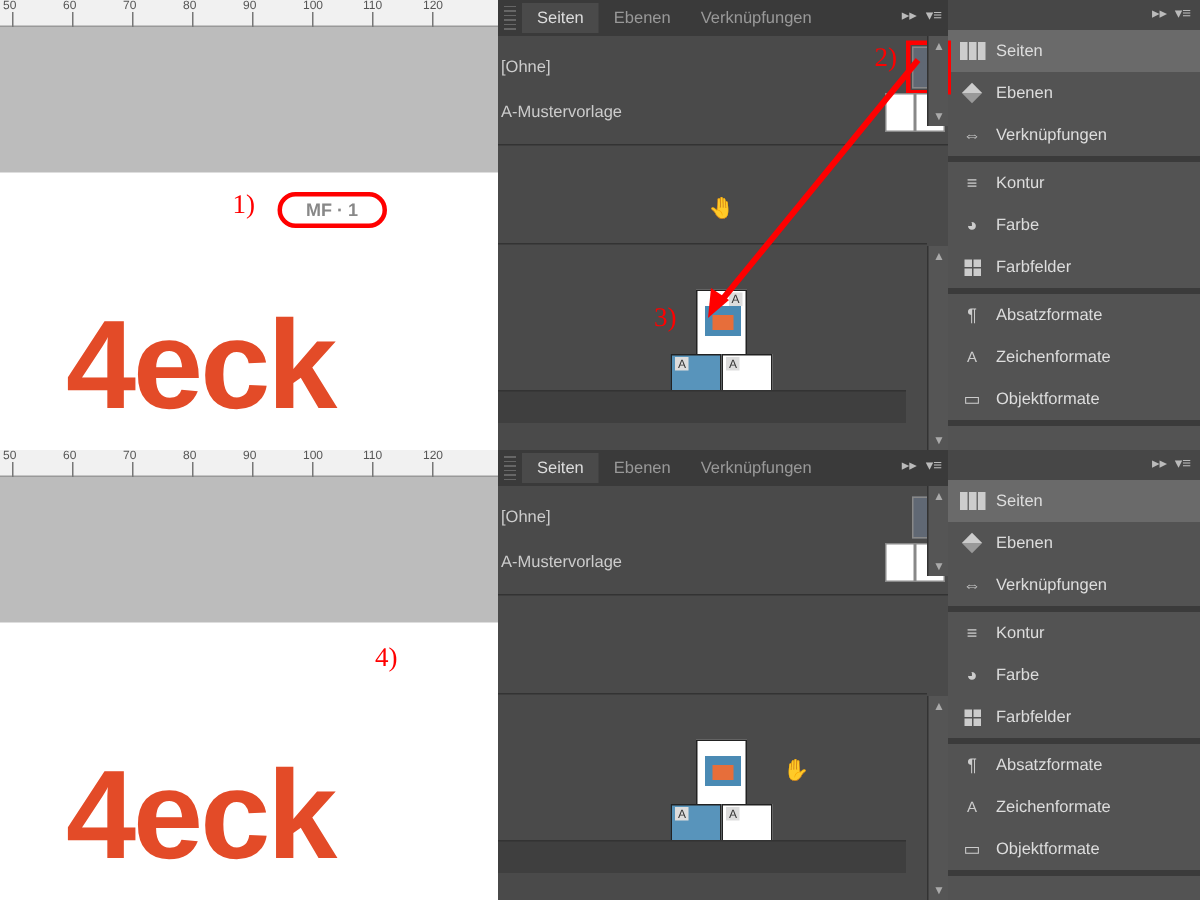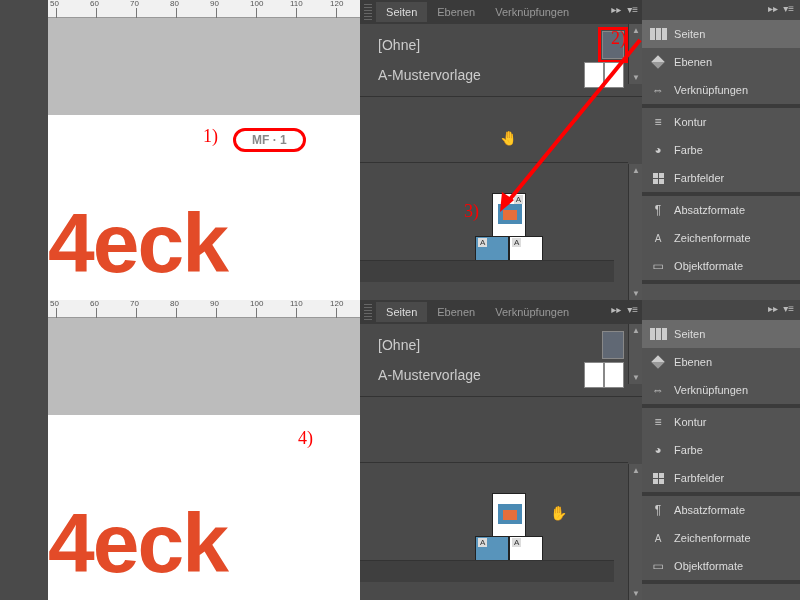--- a/index.html
+++ b/index.html
@@ -3,40 +3,40 @@
 <meta charset="utf-8">
 <style>
   * { box-sizing: border-box; margin: 0; padding: 0; }
   body { font-family: Arial, sans-serif; font-size: 11px; width: 800px; height: 600px; overflow: hidden; background: #4a4a4a; position: relative; }
   
   .half { position: absolute; width: 800px; height: 300px; display: flex; }
   .top-half { top: 0; }
   .bot-half { top: 300px; }
   
   
-  .canvas-area { width: 332px; height: 300px; background: #000000; position: relative; overflow: hidden; margin-left: 48px; }
+  .canvas-area { width: 332px; height: 300px; background: #000000; position: relative; overflow: hidden; }
   .ruler-h { position: absolute; top: 0; left: 0; right: 0; height: 18px; background: #f1f1f1; border-bottom: 1px solid #999; }
   .ruler-h .tick { position: absolute; top: 0; height: 18px; font-size: 8px; color: #555; }
   .ruler-h .tick::before { content:''; position:absolute; left:0; top:8px; width:1px; height:10px; background:#777; }
   .ruler-h .tick span { position:absolute; left:-6px; top:-1px; }
   .paste { position:absolute; top:18px; left:0; right:0; height:100px; background:#bcbcbc; }
   .page { position:absolute; top:115px; left:0; right:0; bottom:0; background:#fff; }
   .page-label { position:absolute; top:128px; left:185px; padding:2px 16px; border-radius:12px; font-size:12px; color:#888;font-weight:bold; }
   .page-label.circled { border:3px solid red; }
-  .big-text { position:absolute; left:0; bottom:8px; font-size:84px; font-weight:600; color:#e34b28; letter-spacing:-2px; }
+  .big-text { position:absolute; left:0; bottom:8px; font-size:84px; font-weight:600; color:#e34b28; letter-spacing:-2px;padding-left:44px; }
   .ann { position:absolute; color:red; font-size:18px; font-weight:500; font-family: 'Times New Roman', serif; }
   
   
   .pages-panel { width: 300px; height: 300px; background: #4a4a4a; position: relative; }
   .panel-tabs { height: 24px; background: #3a3a3a; display:flex; align-items:center; position:relative; }
   .panel-tabs .grip { width:8px; height:16px; margin:0 4px; background: repeating-linear-gradient(to bottom, #666 0 1px, transparent 1px 3px); }
   .tab { padding: 4px 10px; color:#999; font-size:11px; cursor:pointer; }
   .tab.active { background:#4a4a4a; color:#ddd; }
   .panel-tabs .ctrls { position:absolute; right:4px; top:4px; display:flex; gap:6px; color:#bbb; font-size:10px; }
-  .masters { padding: 6px 18px; color:#ccc; font-size:14px; position:relative; }
+  .masters { padding: 6px 2px; color:#ccc; font-size:11px; position:relative; }
   .master-row { display:flex; justify-content:space-between; align-items:center; height:30px; }
   .master-thumb { display:flex; }
   .master-thumb .pg { width:20px; height:26px; background:#fff; border:1px solid #888; }
   .none-thumb .pg { background:#606874; width:22px; height:28px; }
   .none-thumb.boxed { outline: 3px solid red; outline-offset:1px; }
   .divider { height:1px; background:#333; }
   .pages-area { position:relative; height:130px; }
   .page-thumb { position:absolute; top:30px; left:132px; width:34px; height:44px; background:#fff; border:1px solid #222; text-align:center; }
   .page-thumb .inner-a { position:absolute; top:10px; left:5px; width:24px; height:20px; background:#4a8ab4; }
   .page-thumb .inner-b { position:absolute; top:16px; left:10px; width:14px; height:10px; background:#e76e3a; }

